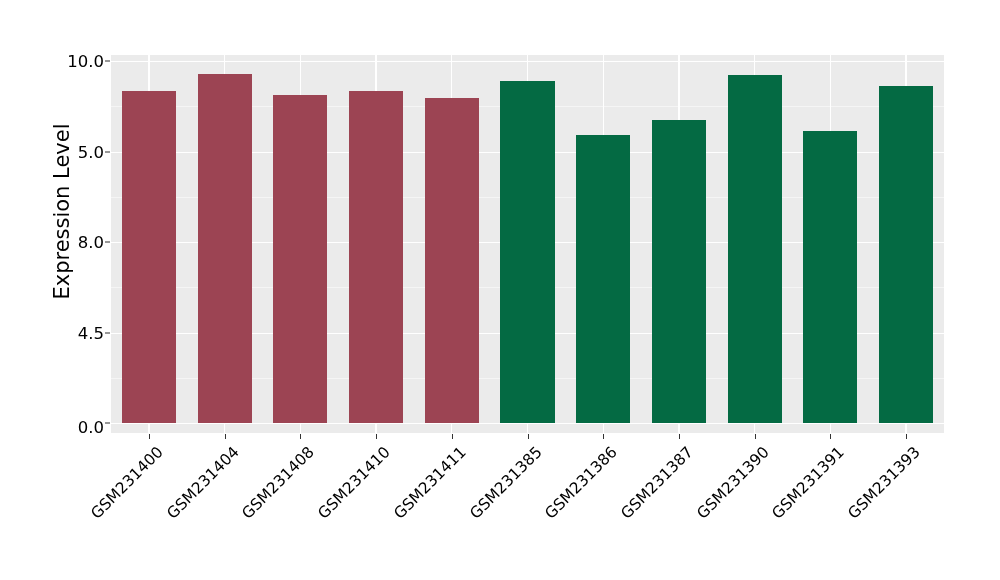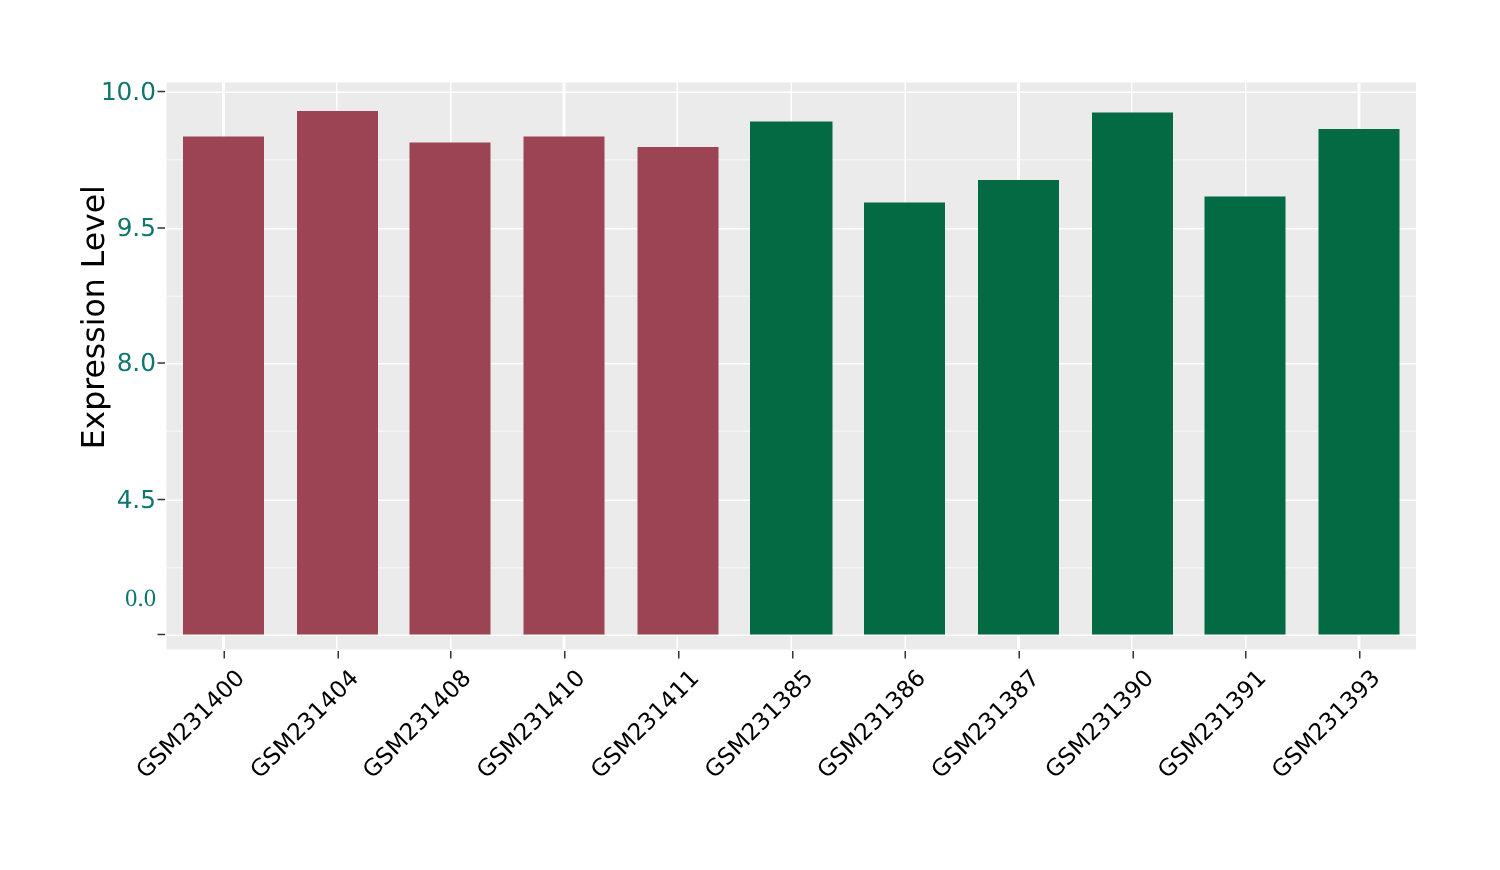--- a/index.html
+++ b/index.html
@@ -41,21 +41,21 @@
     letter-spacing: 0px;
   }
 
   
   .y-tick-label {
     position: absolute;
     right: 0;
     width: 100%;
     text-align: right;
     font-size: 16.5px;
-    color: #0f766e;
+    color: #000000;
     transform: translateY(-50%);
     white-space: nowrap;
   }
   .y-tick-labels {
     position: absolute;
     left: 60px;
     top: 0;
     width: 44px;
     height: 580px;
   }
@@ -131,24 +131,24 @@
   }
 </style>
 </head>
 <body>
 
 <div id="chart-root">
 
   <div class="y-axis-title">Expression Level</div>
 
   <div class="y-tick-labels" id="y-tick-labels">
-      <div class="y-tick-label" style="top: 399px; font-family: Liberation Serif, serif;">0.0</div>
+      <div class="y-tick-label" style="top: 427px;">0.0</div>
       <div class="y-tick-label" style="top: 332.5px;">4.5</div>
       <div class="y-tick-label" style="top: 242px;">8.0</div>
-      <div class="y-tick-label" style="top: 151.5px;">9.5</div>
+      <div class="y-tick-label" style="top: 151.5px;">5.0</div>
       <div class="y-tick-label" style="top: 61px;">10.0</div>
     </div>
 
   <div id="panel">
       <div class="grid-minor" style="top: 322.75px;"></div>
       <div class="grid-minor" style="top: 232.25px;"></div>
       <div class="grid-minor" style="top: 141.75px;"></div>
       <div class="grid-minor" style="top: 51.25px;"></div>
       <div class="grid-major" style="top: 368px;"></div>
       <div class="grid-major" style="top: 277.5px;"></div>

